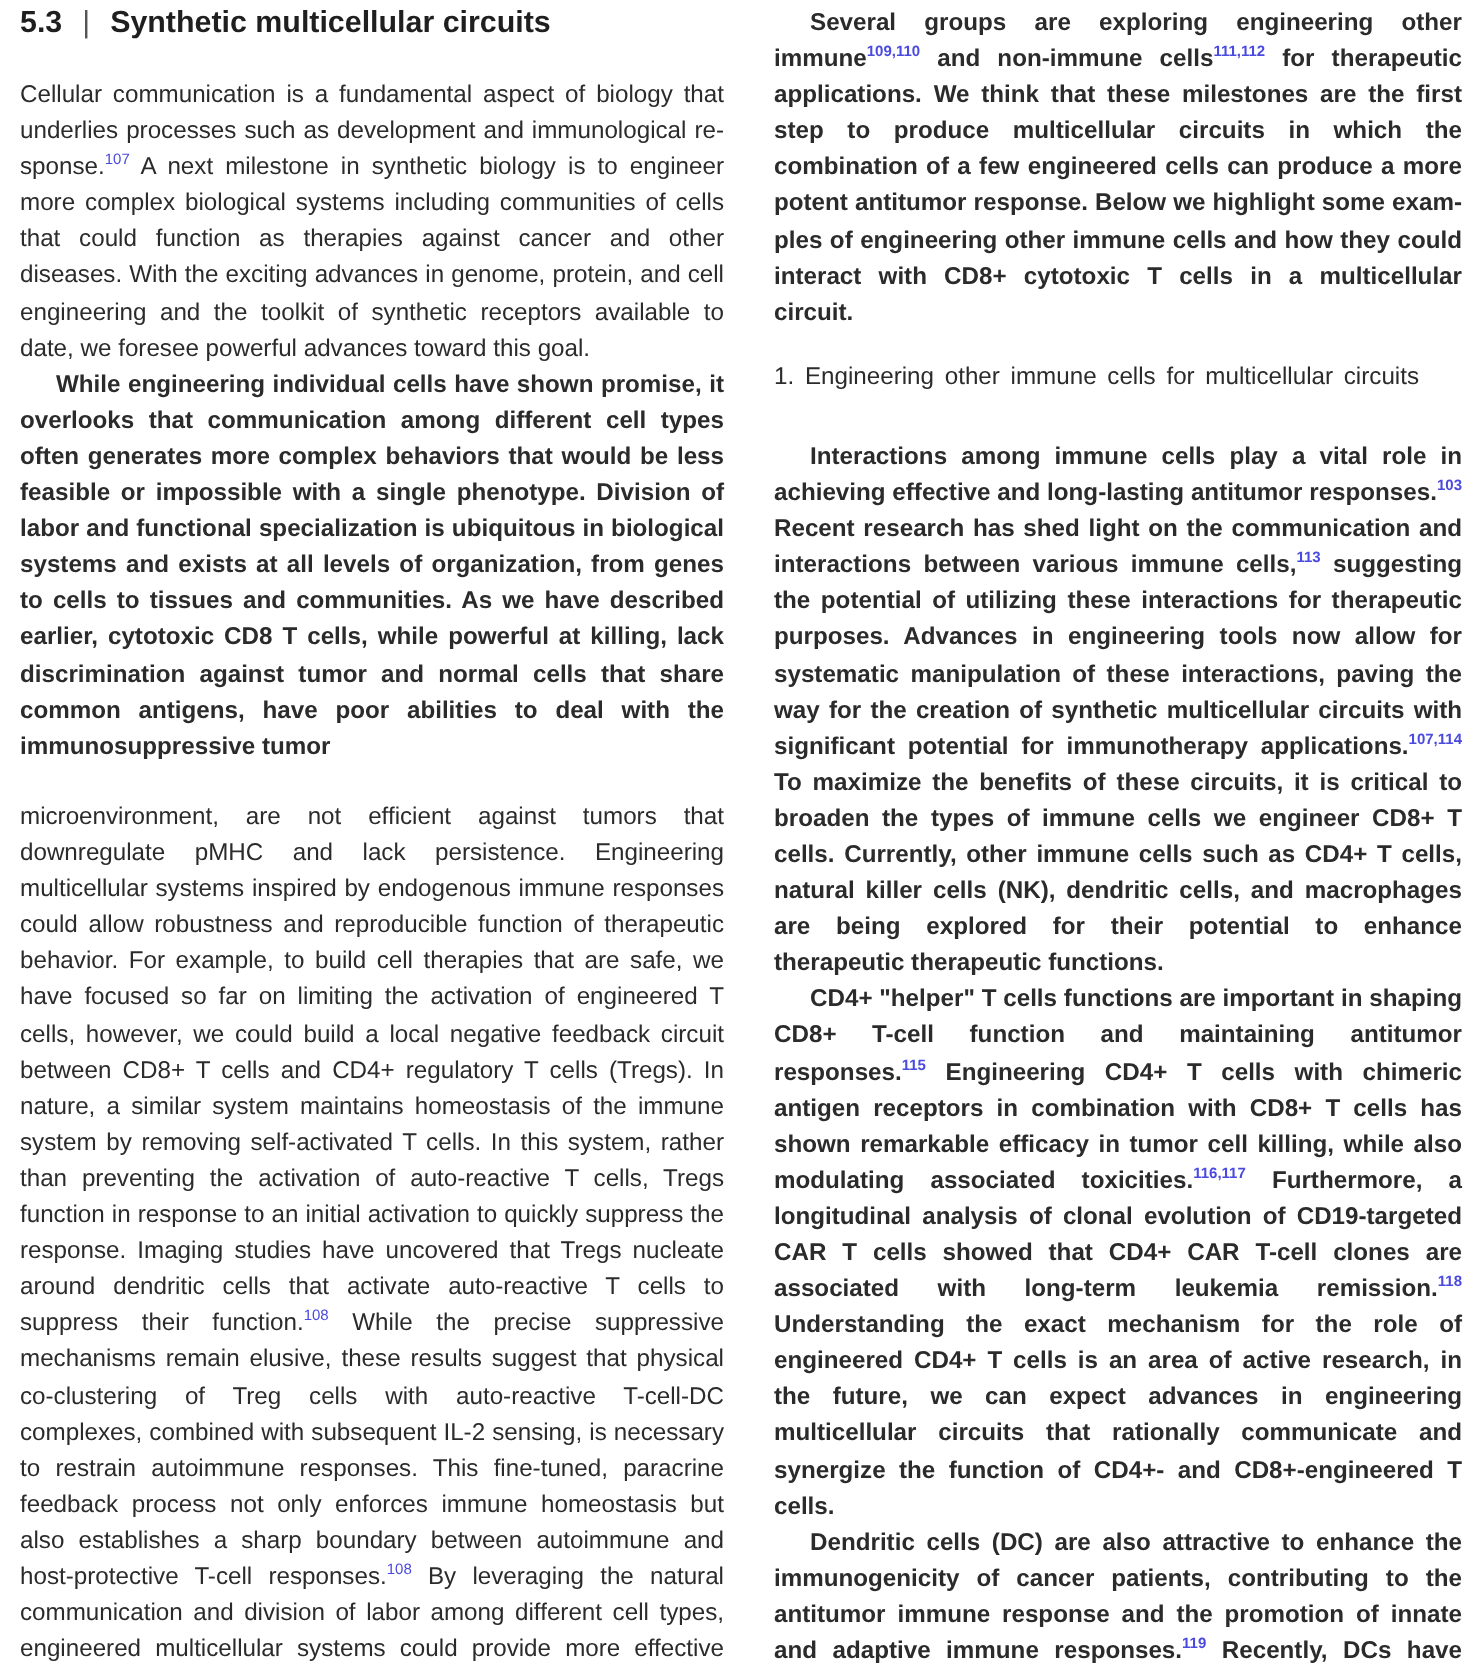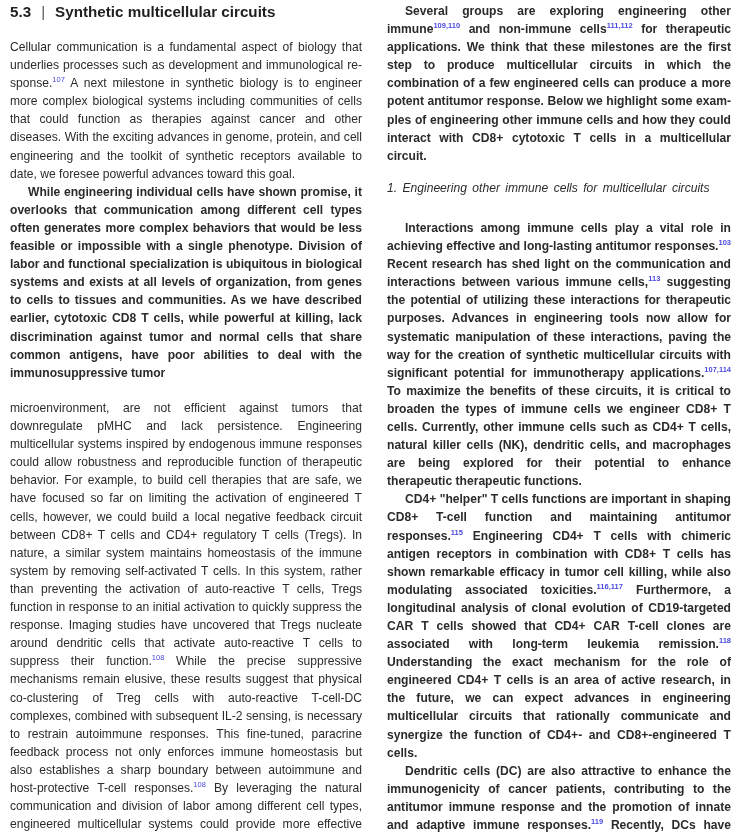--- a/index.html
+++ b/index.html
@@ -14,21 +14,21 @@
   .col-right { left: 387px; top: 2px; width: 344px; }
   .section-heading {
     position: absolute; left: 10px; top: 2px; width: 352px;
     font-size: 15.2px; font-weight: bold; color: #1f1f1f; line-height: 20px;
     text-align: left;
   }
   .section-heading .sep { color: #555; font-weight: normal; margin: 0 10px; }
   p { margin: 0; }
   p.indent { text-indent: 18px; font-weight: bold; }
   sup.cite { color: #4a4ae0; font-size: 7.5px; line-height: 0; vertical-align: 5px; cursor: pointer; }
-  .subheading { margin: 14px 0 22px 0; text-align: left; word-spacing: 2px; font-style: italic; }
+  .subheading { margin: 14px 0 22px 0; text-align: left; word-spacing: 2px; }
 </style>
 </head>
 <body>
 
 <div class="section-heading">
   <span>5.3</span><span class="sep">|</span><span>Synthetic multicellular circuits</span>
 </div>
 
 <div class="col col-left-top">
   <p><span>Cellular communication is a fundamental aspect of biology that underlies processes such as development and immunological re­sponse.</span><sup class="cite">107</sup><span> A next milestone in synthetic biology is to engineer more complex biological systems including communities of cells that could function as therapies against cancer and other diseases. With the exciting advances in genome, protein, and cell engineering and the toolkit of synthetic receptors available to date, we foresee powerful advances toward this goal.</span></p>

